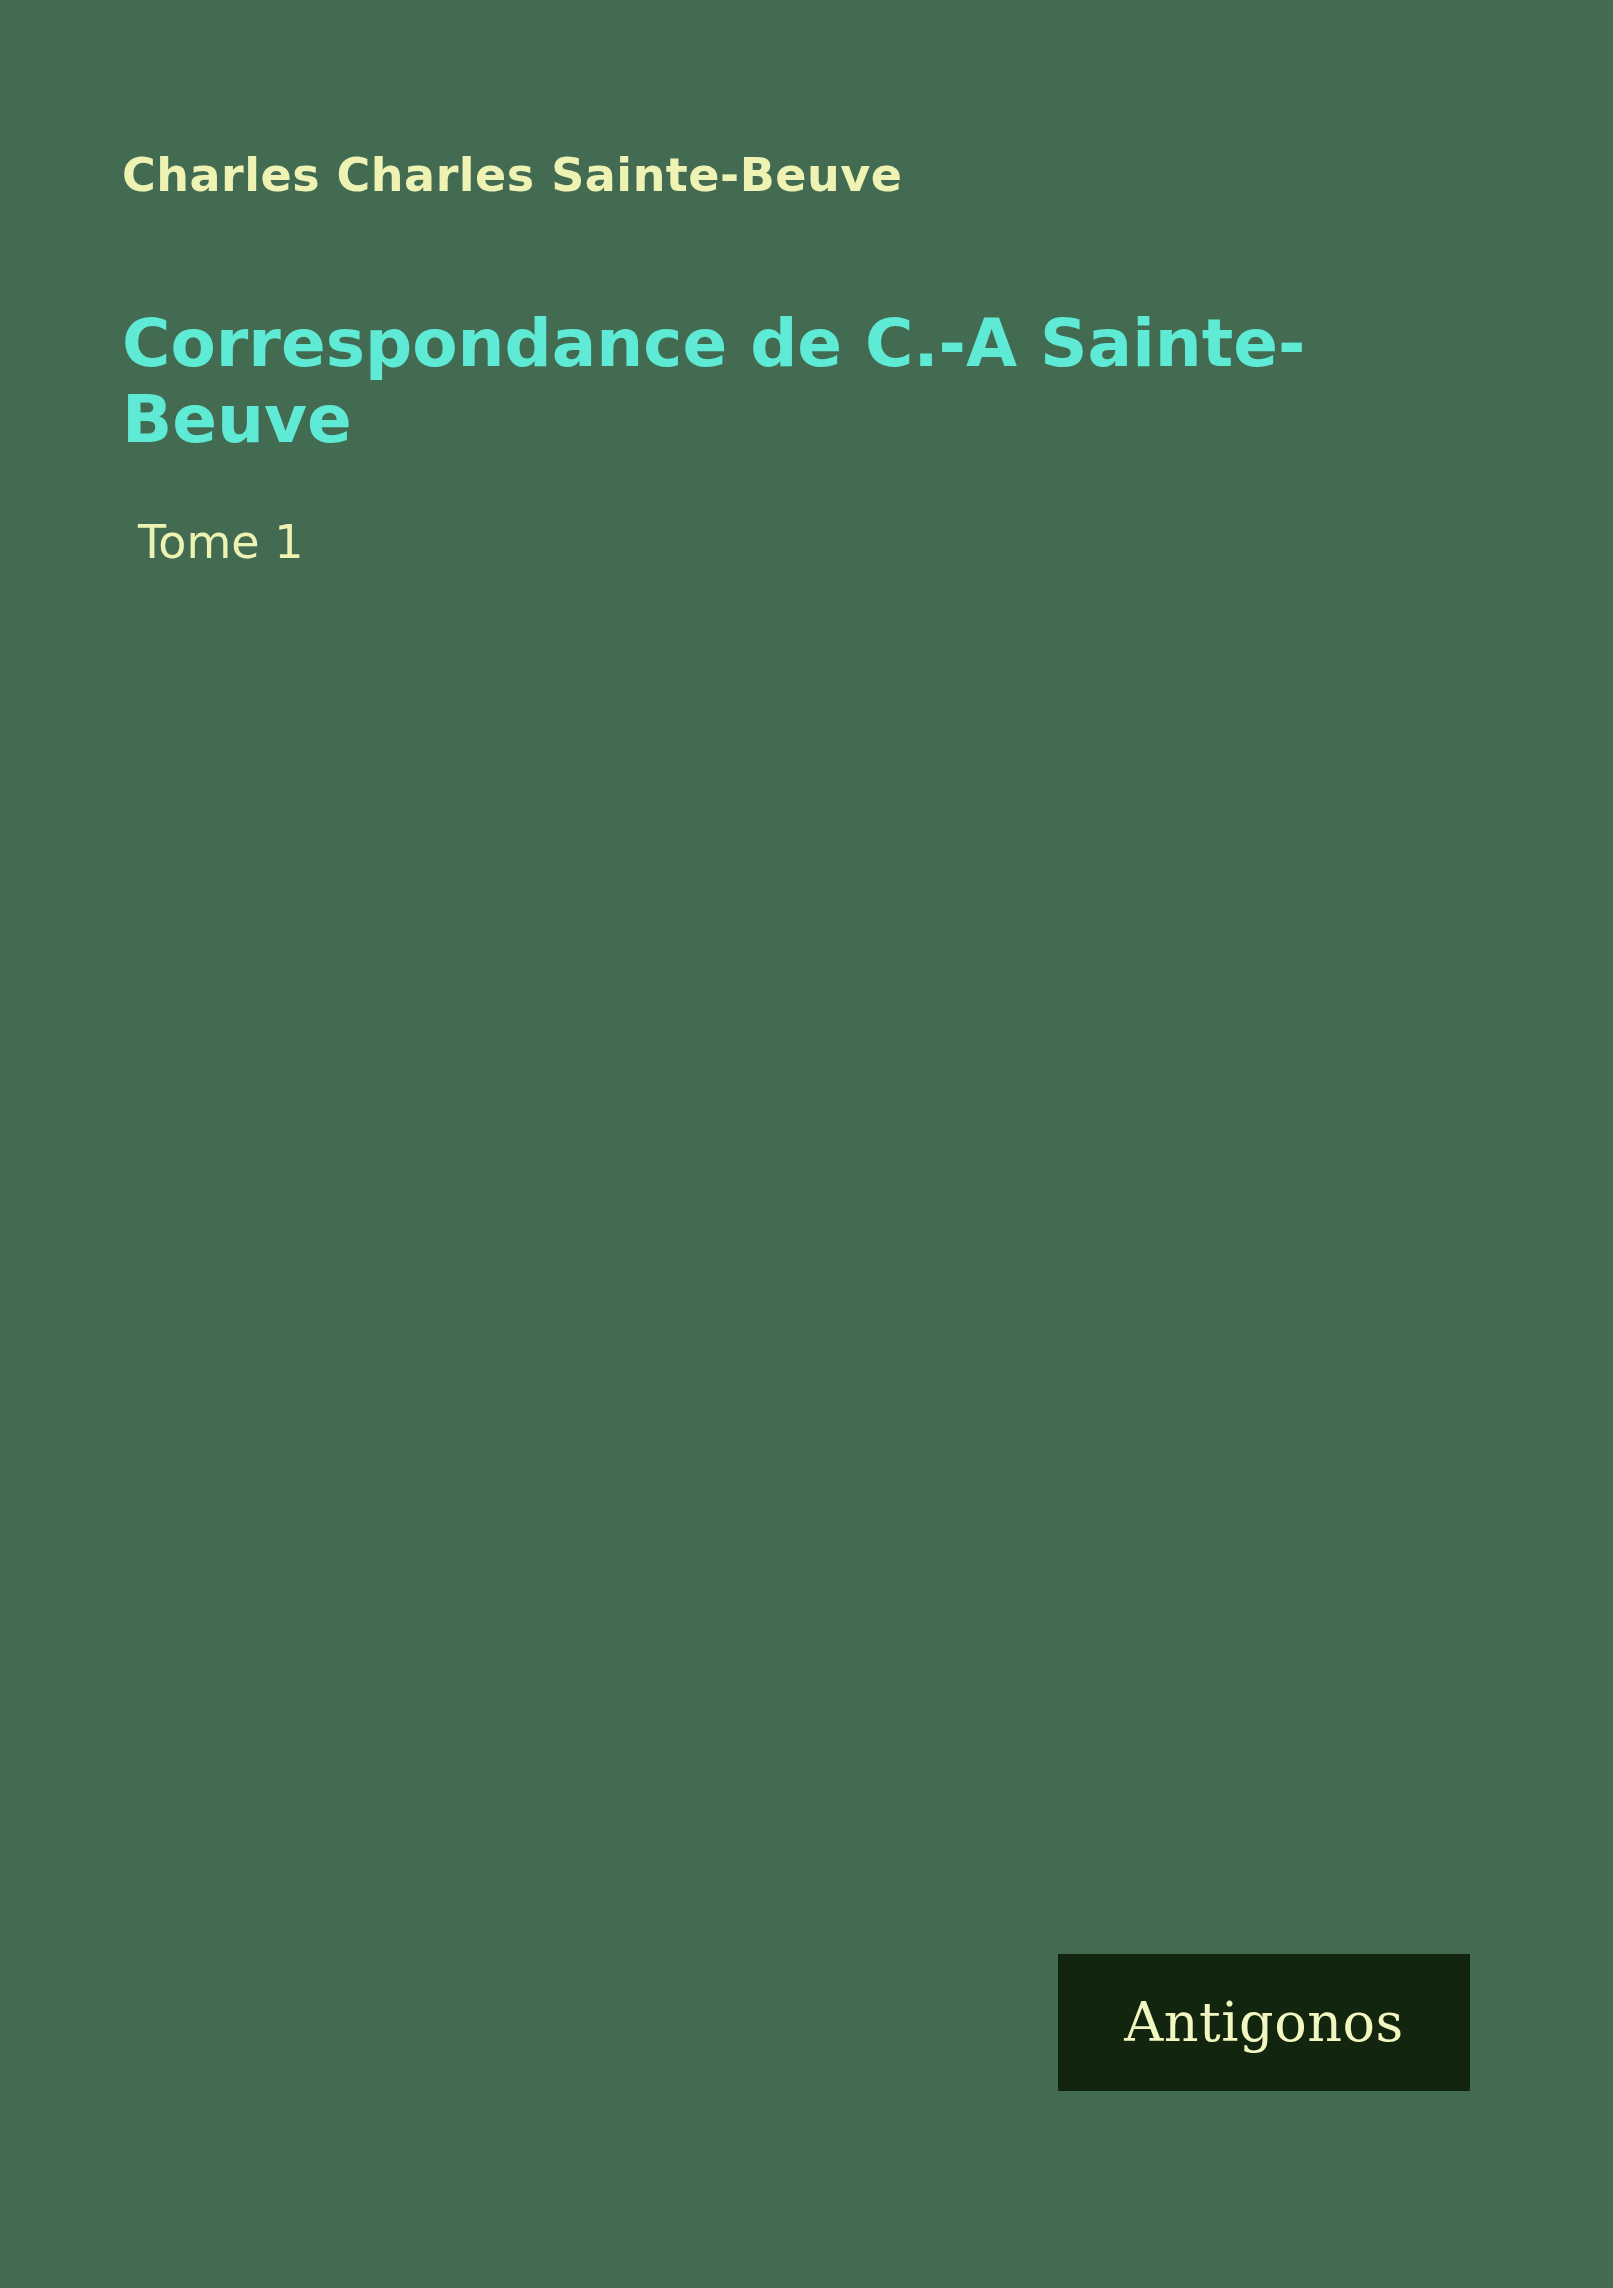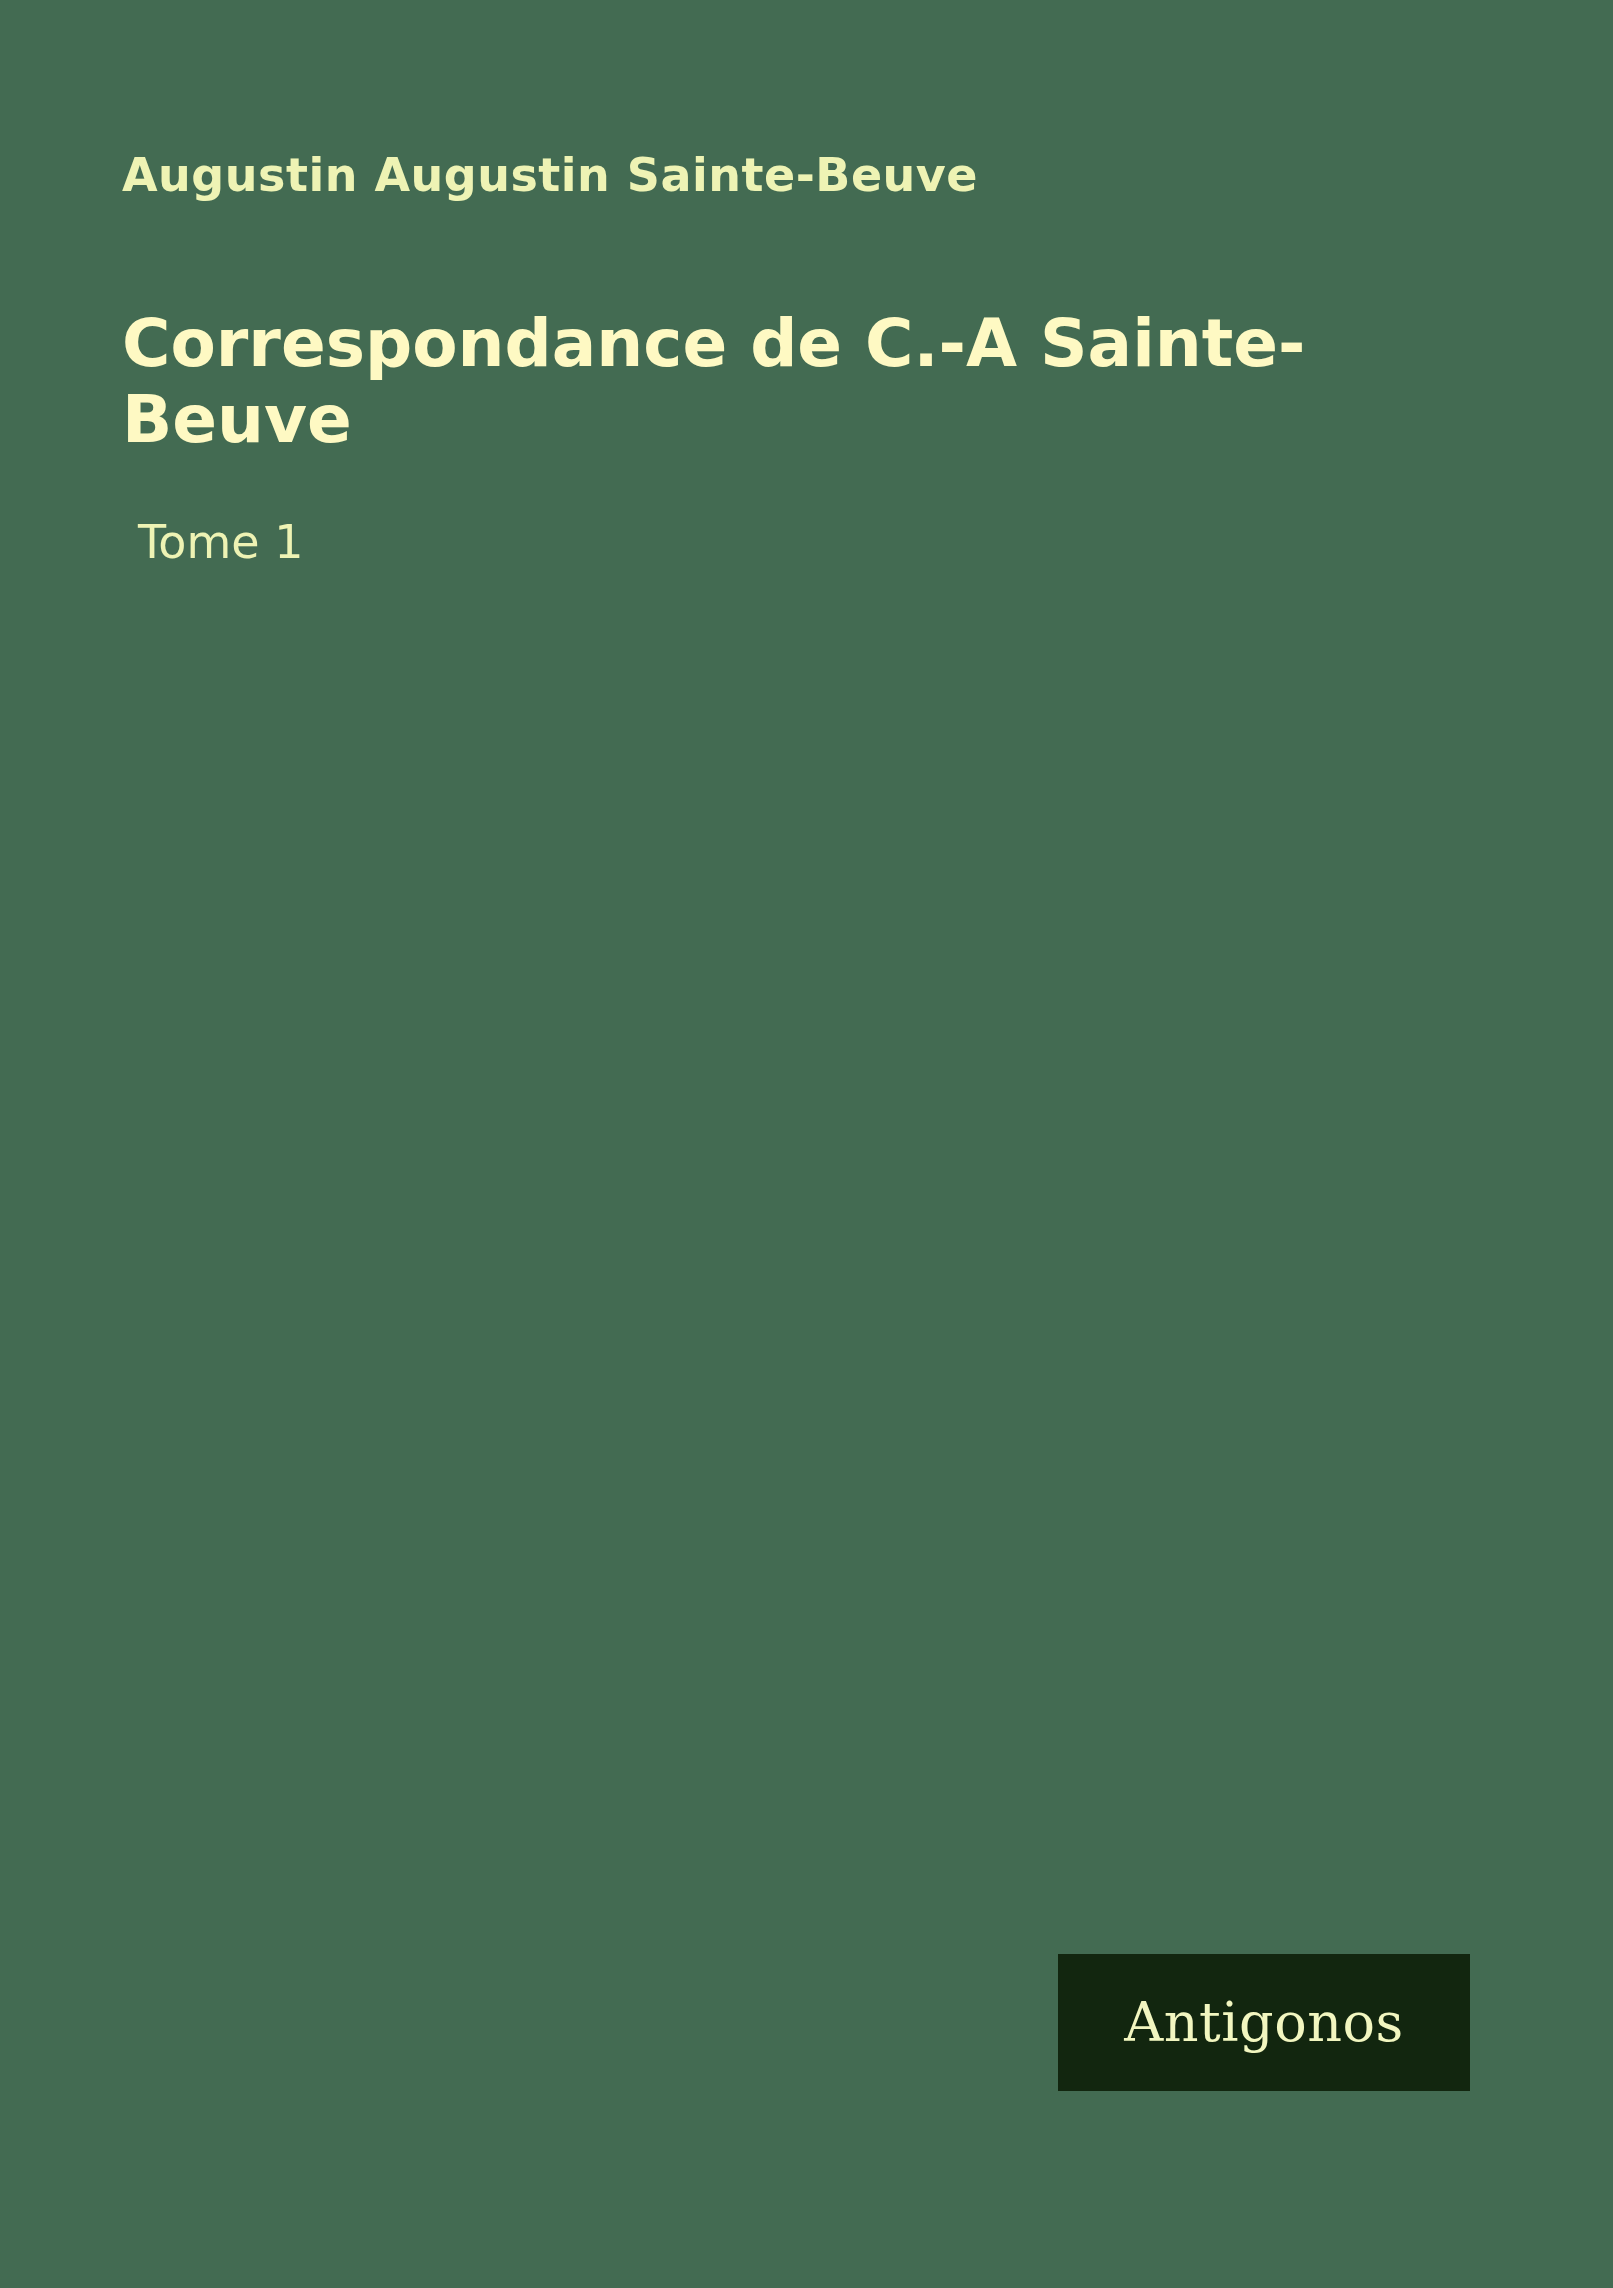--- a/index.html
+++ b/index.html
@@ -26,21 +26,21 @@
   }
   .author {
     color: #eef3b4;
     font-size: 46px;
     font-weight: 600;
     letter-spacing: 0.5px;
     line-height: 1.2;
     margin: 0 0 103px 0;
   }
   .title {
-    color: #fef9c3;
+    color: #5eead4;
     font-size: 66px;
     font-weight: 600;
     line-height: 1.15;
     letter-spacing: 0px;
     margin: 0 0 57px 0;
   }
   .subtitle {
     color: #eef3b4;
     font-size: 46px;
     font-weight: 400;
@@ -65,21 +65,21 @@
     font-weight: 400;
     letter-spacing: 0.5px;
   }
 </style>
 </head>
 <body>
 
 <div class="cover">
 
   <div class="text-block">
-    <div class="author">Augustin Augustin Sainte-Beuve</div>
+    <div class="author">Charles Charles Sainte-Beuve</div>
     <div class="title">Correspondance de C.-A Sainte-Beuve</div>
     <div class="subtitle">Tome 1</div>
   </div>
 
   <div class="publisher-badge">
     <span class="publisher-name">Antigonos</span>
   </div>
 
 </div>
 

